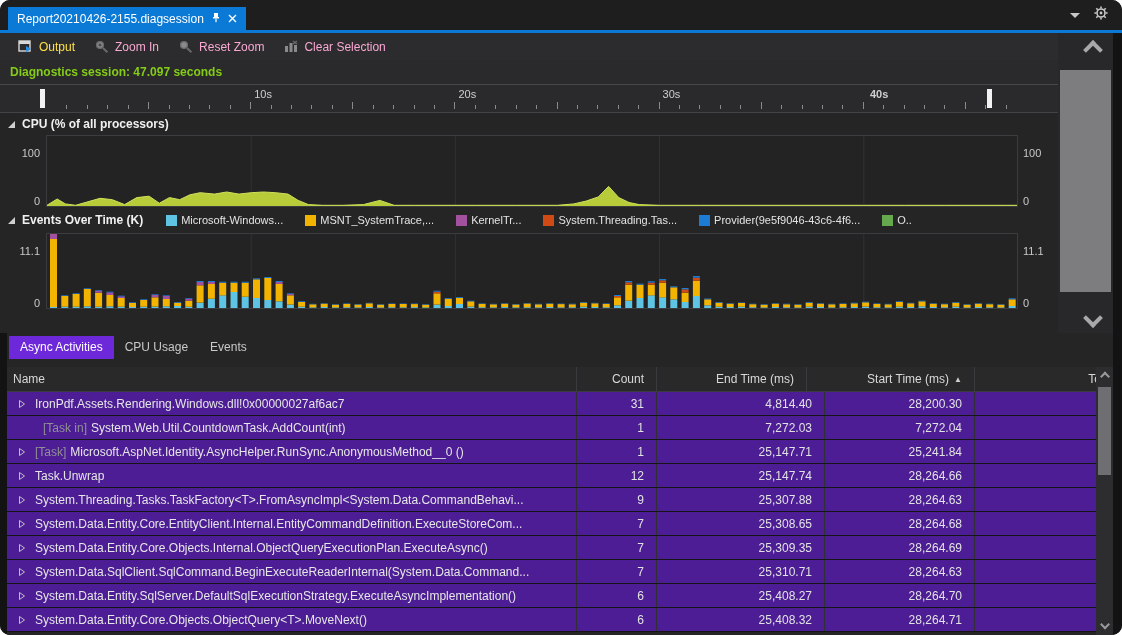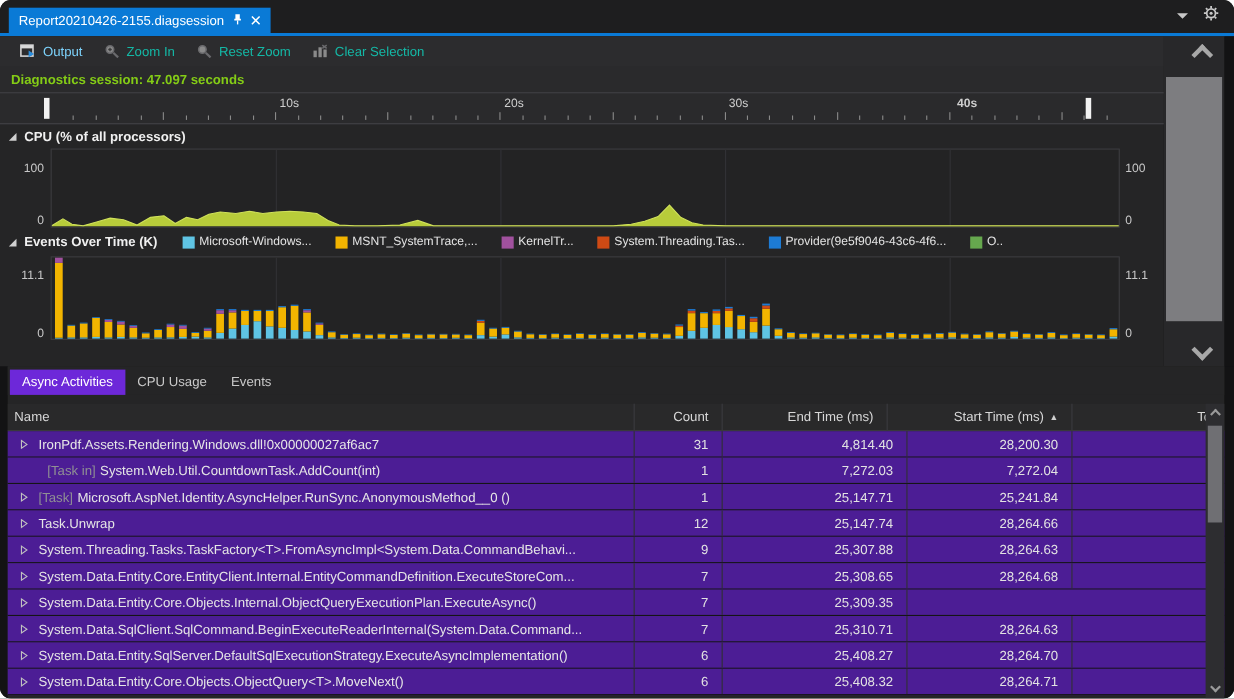--- a/index.html
+++ b/index.html
@@ -22,22 +22,22 @@
   .vscroll-col{width:55px;background:#28282a;position:relative;}
   .edge-col{flex:1;background:#131314;}
   .chev{display:inline-block;width:14px;height:14px;border-style:solid;border-color:#a8a8a8;border-width:4px 4px 0 0;}
   .chev.up{transform:rotate(-45deg);}
   .chev.down{transform:rotate(135deg);}
   .vscroll-up{position:absolute;top:10px;left:50%;transform:translateX(-50%);}
   .vscroll-thumb{position:absolute;top:37px;left:2px;right:2px;height:222px;background:#7d7d80;}
   .vscroll-down{position:absolute;bottom:8px;left:50%;transform:translateX(-50%);}
   
   .toolbar{height:27px;background:#2c2c2e;display:flex;align-items:center;padding-left:8px;font-size:12px;}
-  .tb-btn{display:inline-flex;align-items:center;gap:6px;padding:0 10px;height:22px;color:#7dd3fc;}
-  .tb-btn.disabled{color:#14b8a6;}
+  .tb-btn{display:inline-flex;align-items:center;gap:6px;padding:0 10px;height:22px;color:#fde047;}
+  .tb-btn.disabled{color:#f9a8d4;}
   .tb-btn svg{flex:none;}
   
   .session-row{height:25px;line-height:24px;padding-left:10px;font-size:12px;font-weight:bold;color:#84cc16;
     background:#2a2a2c;border-bottom:1px solid #48484c;}
   
   .ruler{height:28px;position:relative;background:#2a2a2c;border-bottom:1px solid #434347;}
   .tick{position:absolute;bottom:3px;width:1px;background:#8a8a8a;}
   .tick-label{position:absolute;top:3px;font-size:11px;color:#cfcfcf;}
   .sel-handle{position:absolute;top:4px;width:5px;height:19px;background:#f2f2f2;}
   
@@ -689,20 +689,21 @@
             <div class="td name-cell c0">
               <div class="expander">
                 <svg width="8" height="10" viewBox="0 0 8 10">
                   <path d="M1.5 1.5 L6.5 5 L1.5 8.5 Z" fill="none" stroke="#c0c0c0" stroke-width="1"></path>
                 </svg>
               </div>
               <span>System.Data.Entity.Core.Objects.Internal.ObjectQueryExecutionPlan.ExecuteAsync()</span>
             </div>
             <div class="td right c1">7</div>
             <div class="td right c2">25,309.35</div>
+            <div class="td right c3">28,264.69</div>
             <div class="td right c4"></div>
           </div>
           <div class="trow">
             <div class="td name-cell c0">
               <div class="expander">
                 <svg width="8" height="10" viewBox="0 0 8 10">
                   <path d="M1.5 1.5 L6.5 5 L1.5 8.5 Z" fill="none" stroke="#c0c0c0" stroke-width="1"></path>
                 </svg>
               </div>
               <span>System.Data.SqlClient.SqlCommand.BeginExecuteReaderInternal(System.Data.Command...</span>

